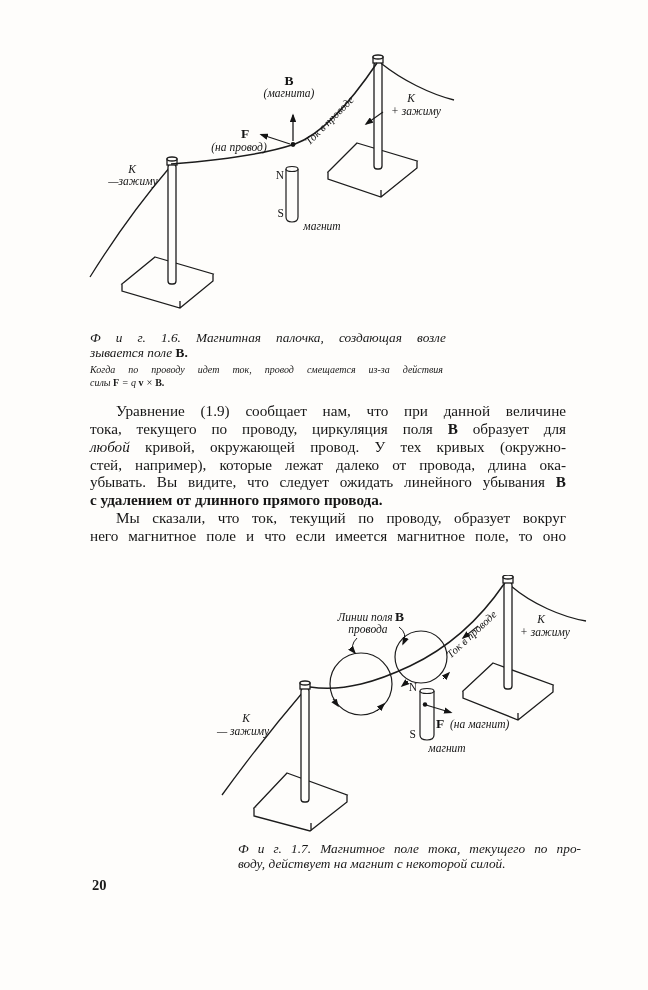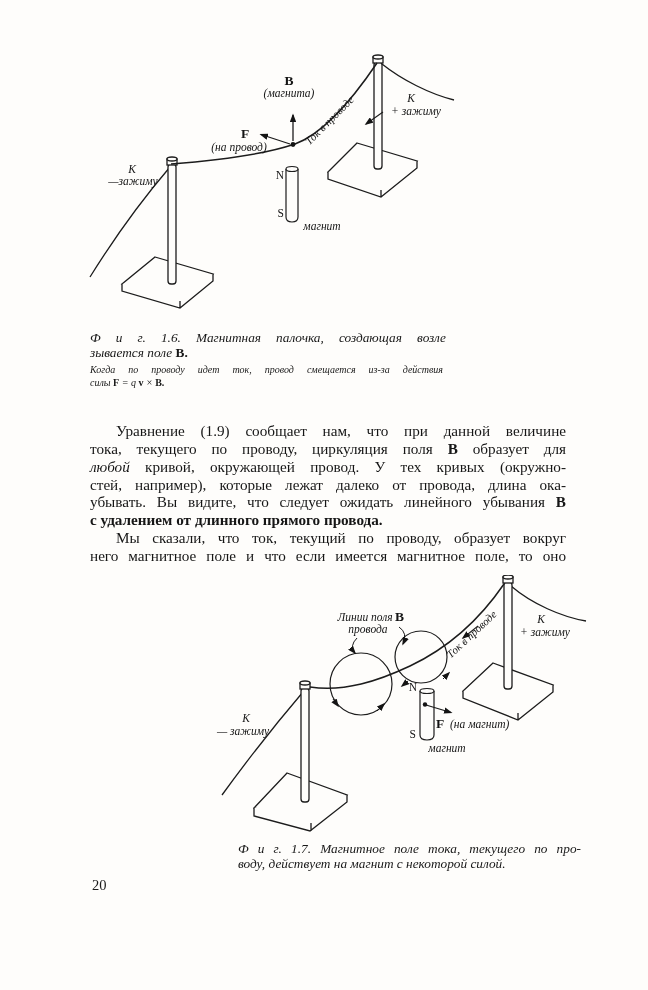--- a/index.html
+++ b/index.html
@@ -5,32 +5,32 @@
   html,body{margin:0;padding:0;background:#e8e8e8;}
   .page{position:relative;width:648px;height:990px;background:#fefdfb;
         font-family:"Liberation Serif",serif;color:#1a1a1a;overflow:hidden;margin:0 auto;}
   svg.fig{position:absolute;}
   svg text{font-family:"Liberation Serif",serif;fill:#141414;}
   .lbl{font-size:11.5px;font-style:italic;}
   .lbl-sm{font-size:11px;font-style:italic;}
   .lbl-bold{font-size:13.5px;font-weight:bold;}
   .lbl-ns{font-size:11.5px;}
   .bodytext{position:absolute;left:90px;top:402px;width:476px;
-            font-size:15.2px;line-height:17.85px;color:#161616;margin-top:20px;}
+            font-size:15.2px;line-height:17.85px;color:#161616;}
   .bl{text-align:justify;text-align-last:justify;}
   .bl-end{text-align:left;text-align-last:auto;font-weight:bold;}
   .ind{text-indent:26px;}
   .bodytext b,.bup{font-weight:bold;font-style:normal;}
   .it{font-style:italic;}
   .cap{position:absolute;font-style:italic;color:#181818;}
   .cap16{left:90px;top:331px;width:356px;font-size:13.3px;line-height:14.9px;}
   .note16{left:90px;top:363px;width:353px;font-size:10px;line-height:13px;}
   .cap17{left:238px;top:842px;width:343px;font-size:13.3px;line-height:14.8px;}
   .jline{text-align:justify;text-align-last:justify;}
-  .pagenum{position:absolute;left:92px;top:877px;font-size:14.5px;font-weight:normal;font-style:normal;}
+  .pagenum{position:absolute;left:92px;top:877px;font-size:14.5px;font-weight:bold;font-style:normal;}
   .iq{font-style:italic;font-weight:normal;}
 </style>
 </head>
 <body>
 
 <div class="page">
 
   <svg class="fig" style="left:85px;top:50px;width:375px;height:268px;" viewBox="85 50 375 268">
     <defs>
       <marker id="ahA" viewBox="0 0 8 6" refX="6.5" refY="3" markerWidth="8.5" markerHeight="6.5" orient="auto" markerUnits="userSpaceOnUse">

